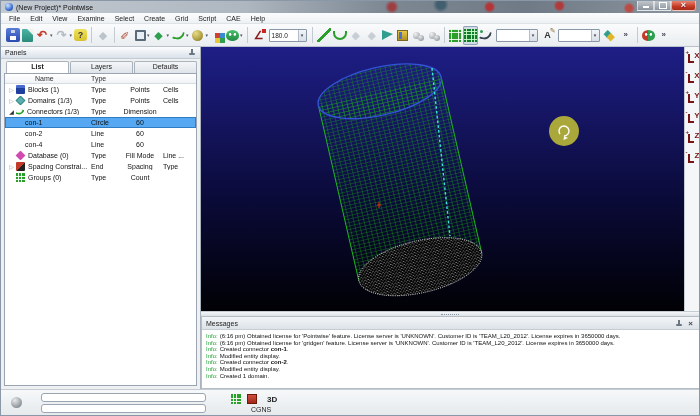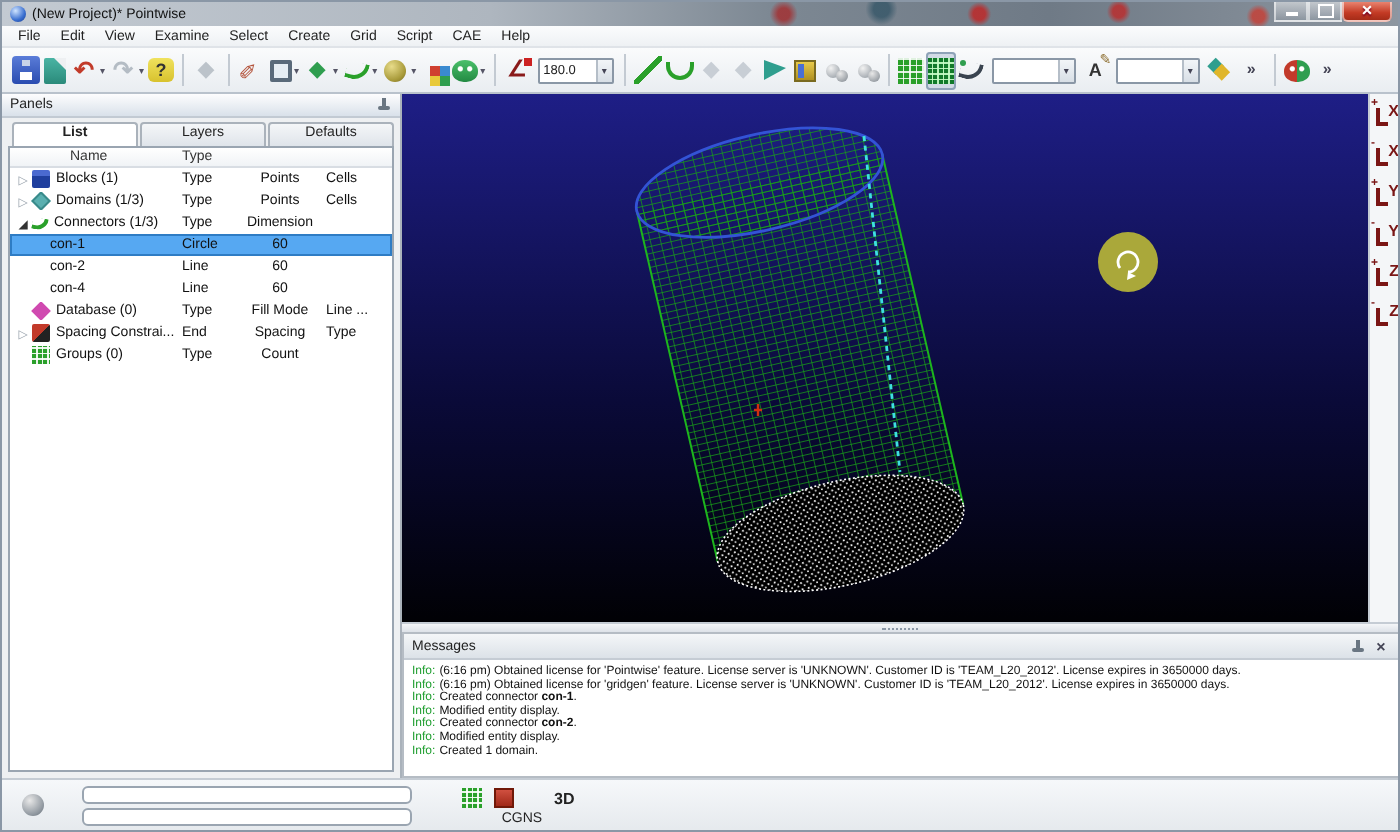--- a/index.html
+++ b/index.html
@@ -143,21 +143,21 @@
   .msg-lvl{color:#1f9e2f;margin-right:2px}
   .msg-line b{font-weight:bold}
 
   
   .statusbar{position:absolute;left:0;top:388px;width:100%;height:27px;background:linear-gradient(#f6f8fa,#e5e9ed);border-top:1px solid #c5ccd4}
   .sb-sphere{position:absolute;left:10px;top:7px;width:11px;height:11px;border-radius:50%;background:radial-gradient(circle at 35% 30%,#e8e8e8,#8d959d 70%,#5d656d)}
   .sb-field{position:absolute;left:40px;width:165px;height:9px;background:#fff;border:1px solid #9aa5b1;border-radius:3px;font-size:6px;padding-left:3px;color:#222}
   .sb-field.f1{top:3px}.sb-field.f2{top:14px}
   .sb-grid{position:absolute;left:230px;top:4px;width:10px;height:10px;background:repeating-linear-gradient(0deg,transparent 0 2px,rgba(255,255,255,.9) 2px 2.8px),repeating-linear-gradient(90deg,transparent 0 2px,rgba(255,255,255,.9) 2px 2.8px),#2aa02a}
   .sb-cube{position:absolute;left:246px;top:4px;width:10px;height:10px;background:linear-gradient(#d05040,#a02818);border:1px solid #701808}
-  .sb-3d{position:absolute;left:276px;top:5px;font-size:8px;font-weight:bold;color:#222}
+  .sb-3d{position:absolute;left:266px;top:5px;font-size:8px;font-weight:bold;color:#222}
   .sb-cae{position:absolute;left:238px;top:16px;width:44px;text-align:center;font-size:7px;color:#222}
 </style>
 </head>
 <body>
 
 <div class="window">
 
   <div class="titlebar">
     <span class="app-icon"></span>
     <span class="title-text">(New Project)* Pointwise</span>

